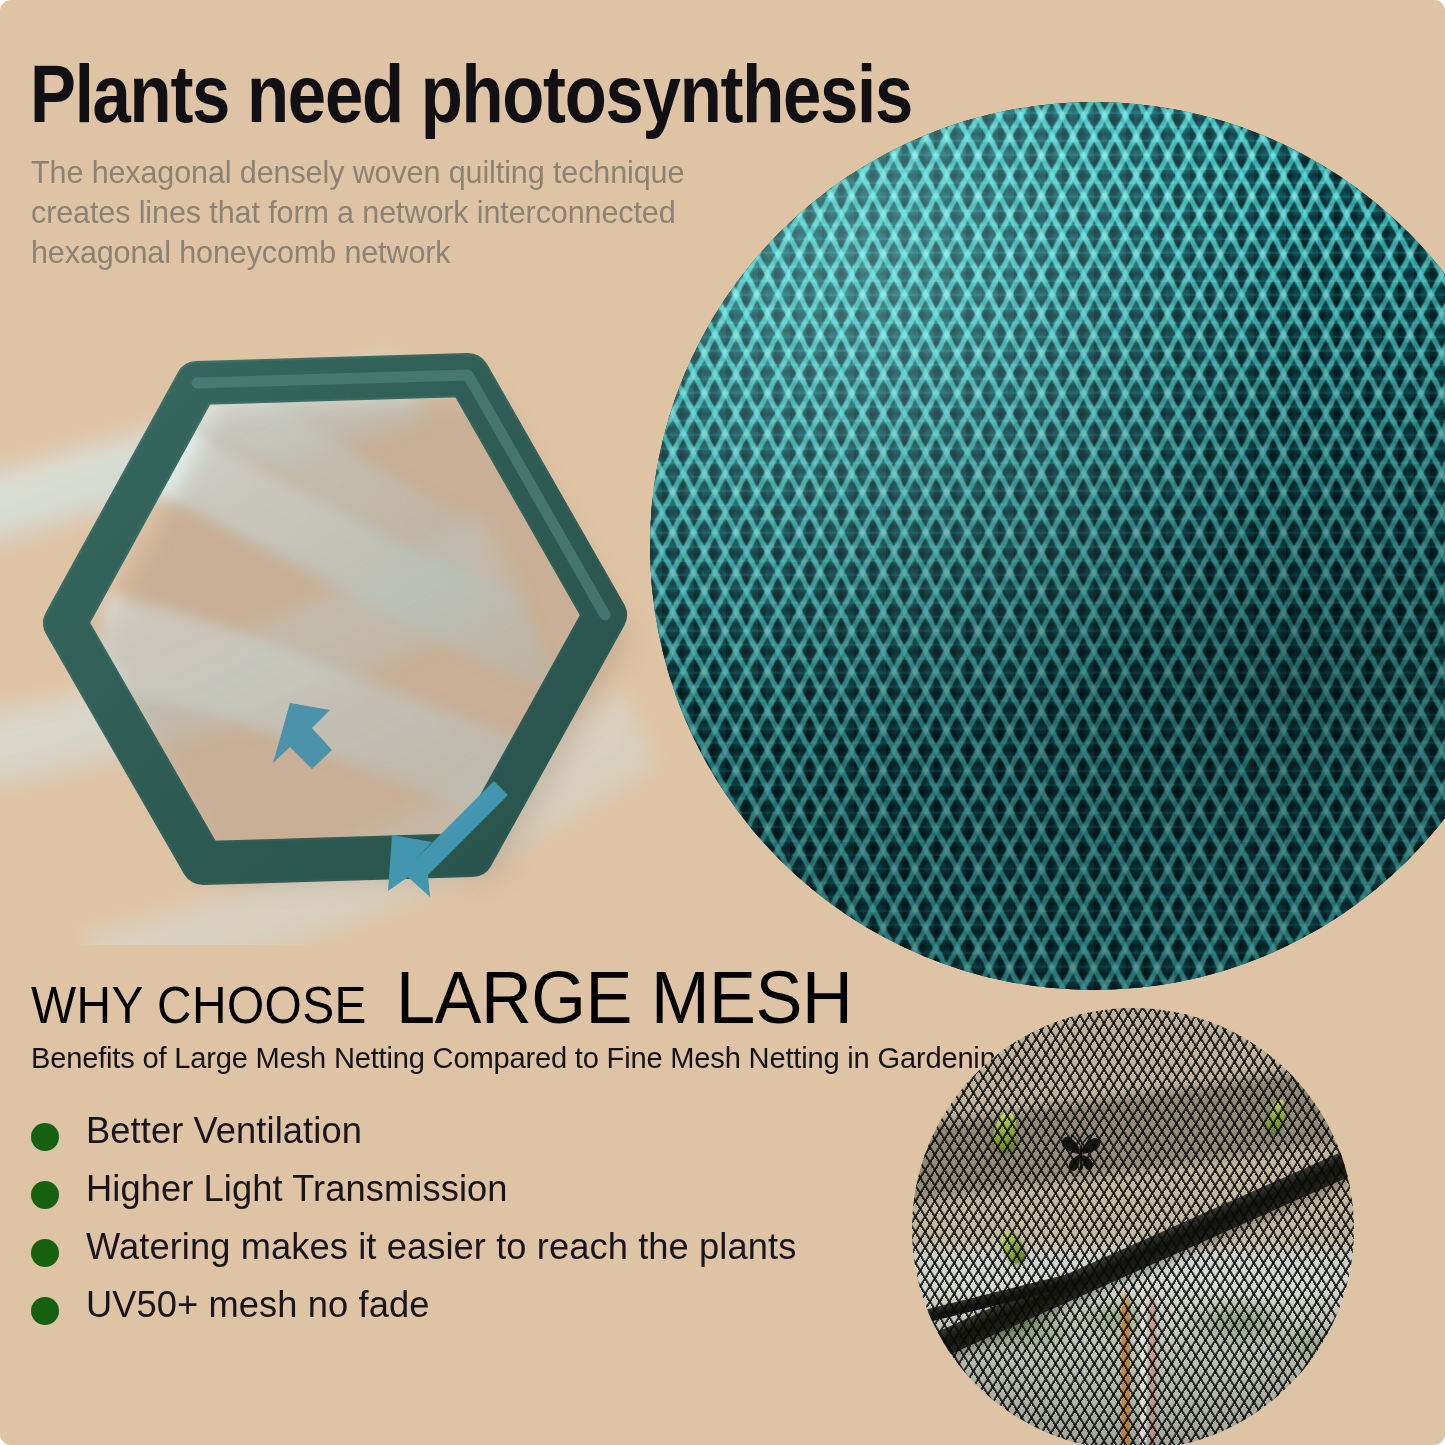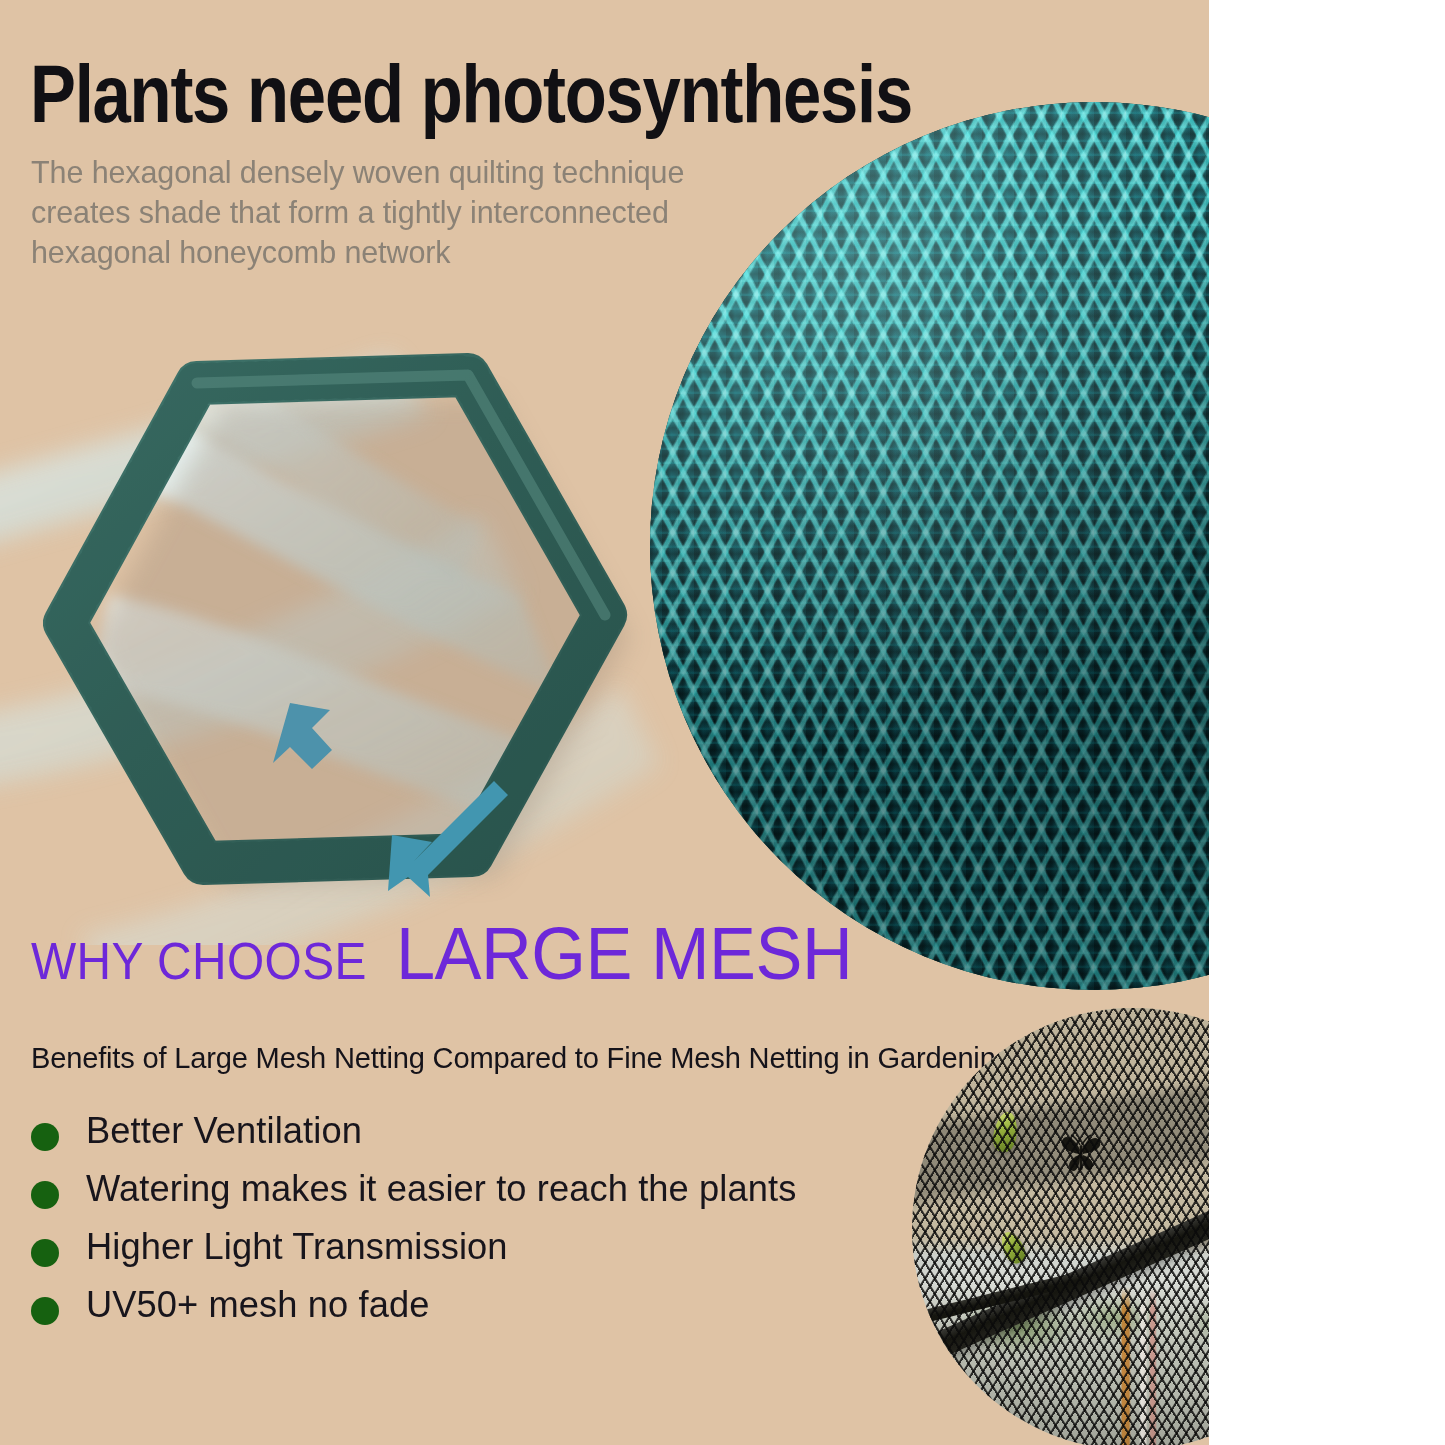--- a/index.html
+++ b/index.html
@@ -7,24 +7,25 @@
     padding: 0;
   }
   body {
     width: 1445px;
     height: 1445px;
     overflow: hidden;
     font-family: "Liberation Sans", sans-serif;
   }
   #poster {
     position: relative;
-    width: 1209px;
+    width: 1445px;
     height: 1445px;
     background: #dfc3a5;
     overflow: hidden;
+    border-radius: 11px;
   }
 
   
   .headline {
     position: absolute;
     left: 30px;
     top: 52px;
     width: 900px;
     font-family: "Liberation Sans Narrow", "Liberation Sans", sans-serif;
     font-weight: bold;
@@ -105,23 +106,23 @@
       radial-gradient(ellipse at 26% 20%, rgba(175,245,240,0.30), rgba(175,245,240,0) 46%),
       radial-gradient(ellipse at 72% 64%, rgba(0,0,0,0.40), rgba(0,0,0,0) 58%),
       radial-gradient(ellipse at 8% 86%, rgba(0,0,0,0.34), rgba(0,0,0,0) 52%),
       linear-gradient(146deg, rgba(120,225,222,0.18) 0%, rgba(0,0,0,0.10) 40%, rgba(0,0,0,0.30) 100%);
   }
 
   
   .why-wrap {
     position: absolute;
     left: 31px;
-    top: 911px;
+    top: 955px;
     white-space: nowrap;
-    color: #6d28d9;
+    color: #000000;
     font-family: "Liberation Sans Narrow", "Liberation Sans", sans-serif;
   }
   .why-small {
     font-size: 52px;
     letter-spacing: 0.5px;
     transform: scaleX(0.92);
     display: inline-block;
     transform-origin: left bottom;
     vertical-align: baseline;
   }
@@ -273,21 +274,21 @@
 
 <div id="poster" style="background: rgb(223, 195, 165);">
 
   <div class="mesh-circle">
     <div class="mesh-tex"></div>
     <div class="mesh-tex2"></div>
     <div class="mesh-tex3"></div>
   </div>
 
   <div class="headline">Plants need photosynthesis</div>
-  <div class="subhead">The hexagonal densely woven quilting technique creates shade that form a tightly interconnected hexagonal honeycomb network</div>
+  <div class="subhead">The hexagonal densely woven quilting technique creates lines that form a network interconnected hexagonal honeycomb network</div>
 
   <div class="hex-stage">
     <svg width="720" height="650" viewBox="0 0 720 650">
       <defs>
         <linearGradient id="hexGrad" x1="0" y1="0" x2="1" y2="1">
           <stop offset="0%" stop-color="#40756c"></stop>
           <stop offset="45%" stop-color="#35645c"></stop>
           <stop offset="100%" stop-color="#2c564f"></stop>
         </linearGradient>
         <linearGradient id="airGrad" x1="0" y1="0" x2="1" y2="1">
@@ -346,25 +347,25 @@
   </div>
   <div class="benefit-line">Benefits of Large Mesh Netting Compared to Fine Mesh Netting in Gardening</div>
 
   <div class="bullets">
     <div class="bullet-row">
       <span class="bullet-dot"></span>
       <span class="bullet-text">Better Ventilation</span>
     </div>
     <div class="bullet-row">
       <span class="bullet-dot"></span>
-      <span class="bullet-text">Watering makes it easier to reach the plants</span>
+      <span class="bullet-text">Higher Light Transmission</span>
     </div>
     <div class="bullet-row">
       <span class="bullet-dot"></span>
-      <span class="bullet-text">Higher Light Transmission</span>
+      <span class="bullet-text">Watering makes it easier to reach the plants</span>
     </div>
     <div class="bullet-row">
       <span class="bullet-dot"></span>
       <span class="bullet-text">UV50+ mesh no fade</span>
     </div>
   </div>
 
   <div class="photo-circle">
     <div class="pc-layer pc-bg"></div>
     <div class="pc-layer pc-greens"></div>

